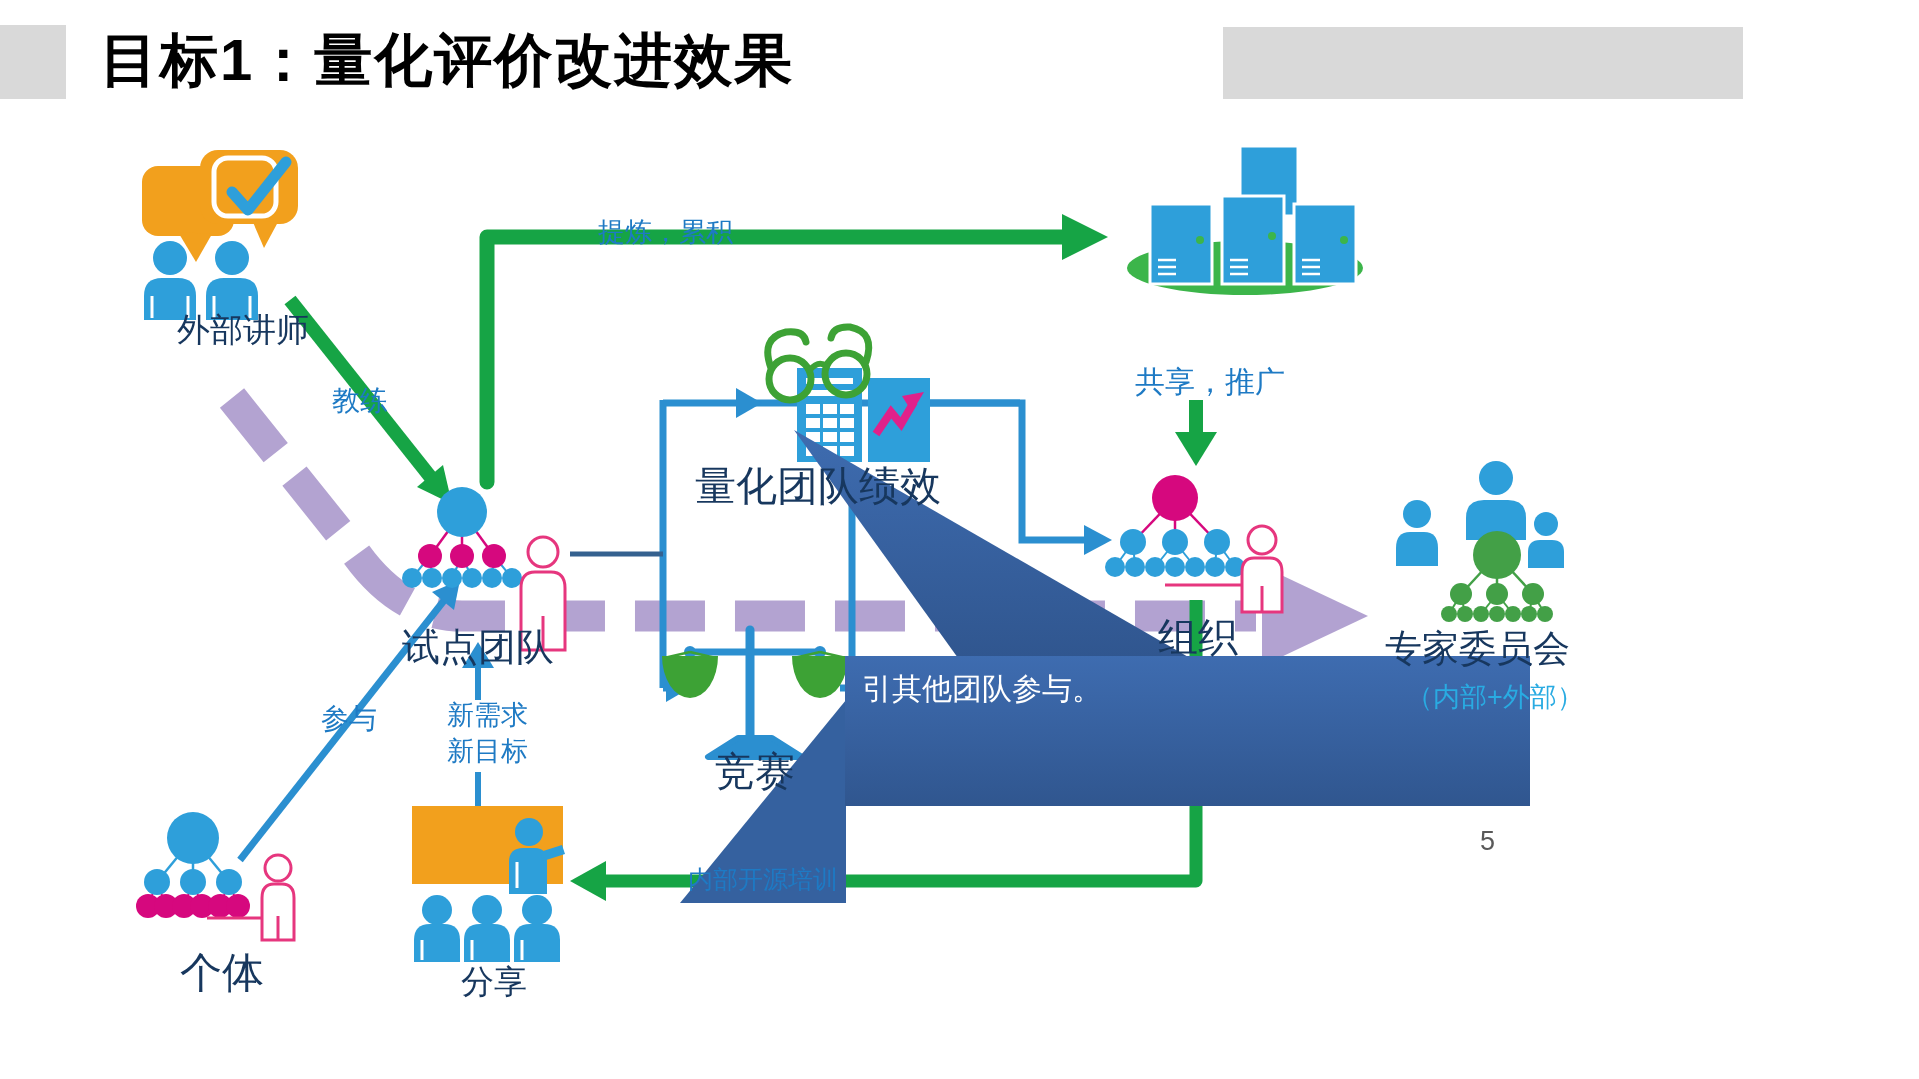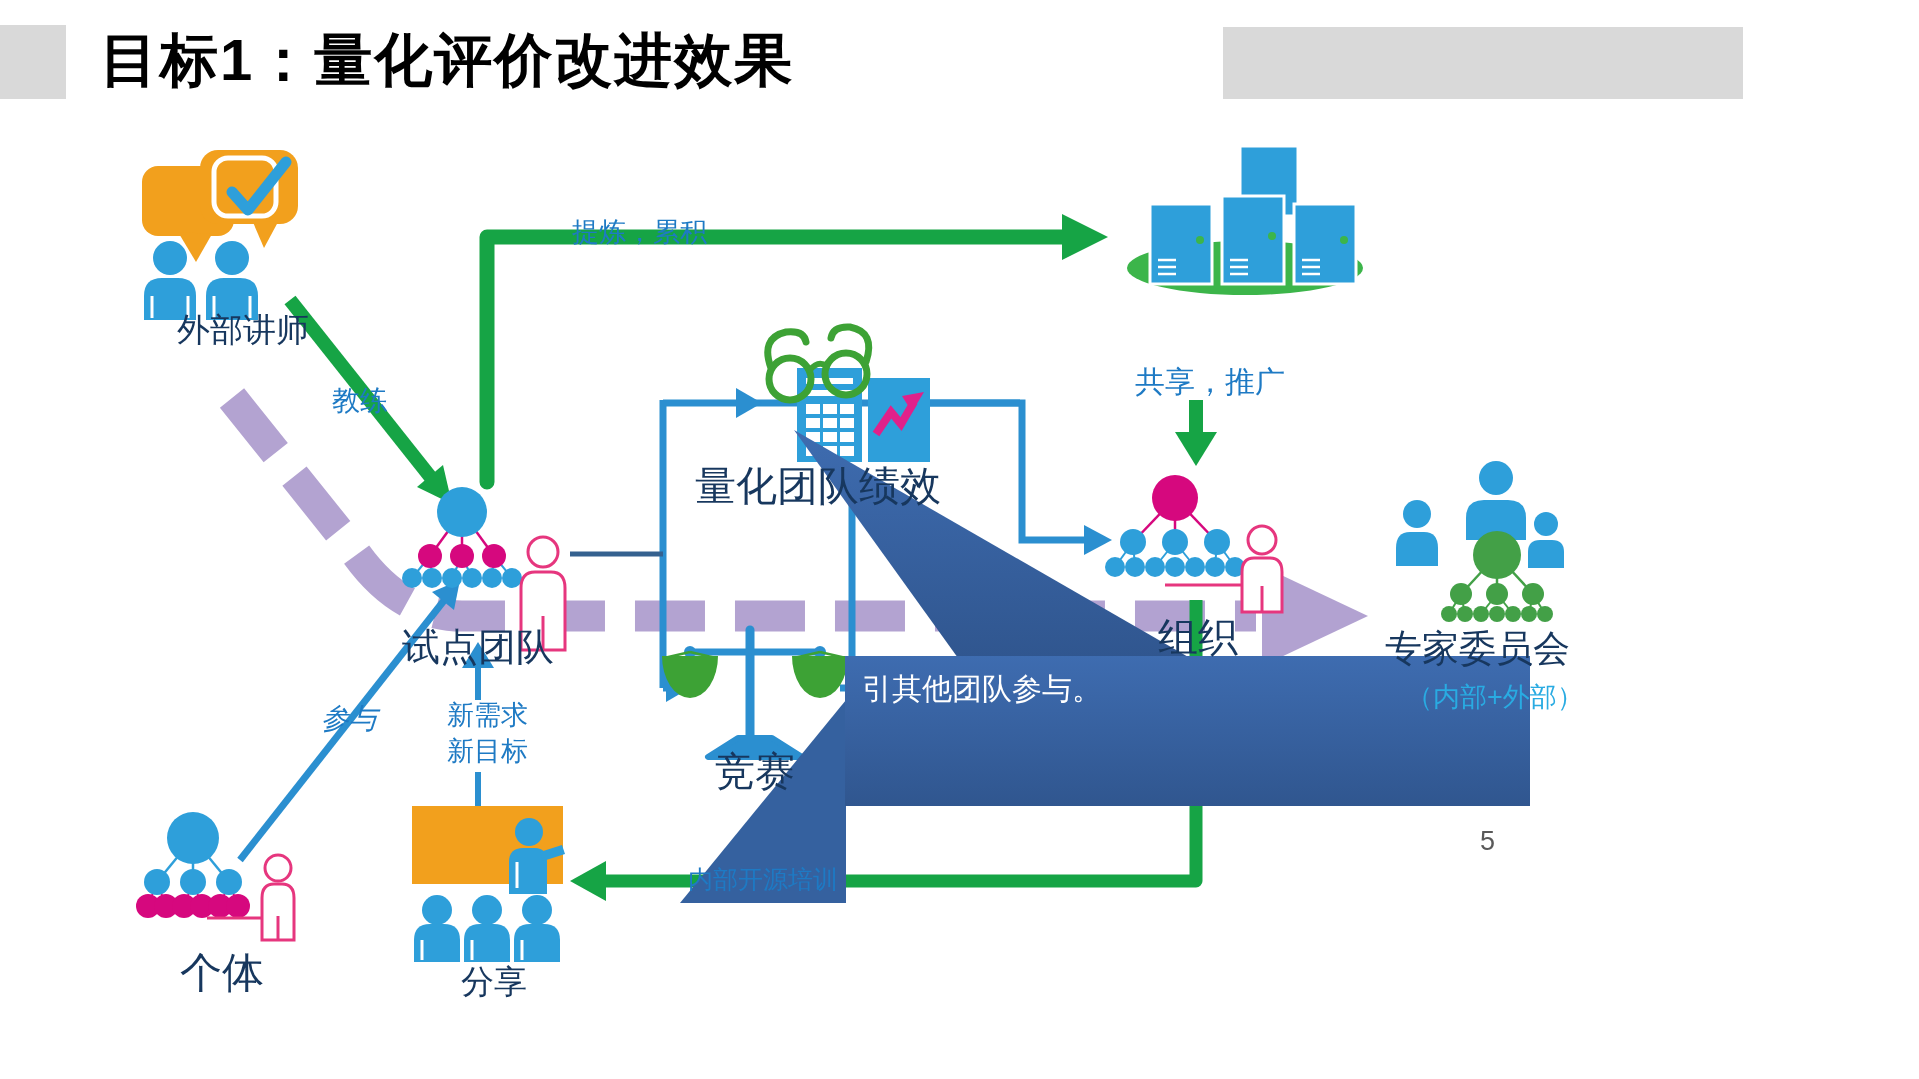--- a/index.html
+++ b/index.html
@@ -326,29 +326,29 @@
     <polygon points="846,700 846,903 680,903" fill="#35619F"></polygon>
   </svg>
 
   <div id="callout-box"></div>
   <div id="callout-text">
     <div>引其他团队参与。</div>
   </div>
 
   <div class="lbl" style="left:141px;top:312px;font-size:33px;margin-left:36px;">外部讲师</div>
   <div class="lbl blue" style="left:332px;top:386px;font-size:28px;">教练</div>
-  <div class="lbl blue" style="left:572px;top:218px;font-size:27px;">提炼，累积</div>
+  <div class="lbl blue" style="left:598px;top:218px;font-size:27px;">提炼，累积</div>
   <div class="lbl blue" style="left:1135px;top:366px;font-size:30px;">共享，推广</div>
   <div class="lbl" style="left:695px;top:464px;font-size:41px;">量化团队绩效</div>
   <div class="lbl" style="left:715px;top:750px;font-size:40px;">竞赛</div>
   <div class="lbl" style="left:1158px;top:616px;font-size:40px;">组织</div>
   <div class="lbl" style="left:1385px;top:629px;font-size:37px;text-align:right;">专家委员会</div>
   <div class="lbl cyan" style="left:1406px;top:683px;font-size:27px;">（内部+外部）</div>
   <div class="lbl" style="left:402px;top:627px;font-size:38px;">试点团队</div>
-  <div class="lbl blue" style="left:321px;top:704px;font-size:28px;font-style:italic;">参与</div>
+  <div class="lbl blue" style="left:321px;top:704px;font-size:28px;">参与</div>
   <div class="lbl blue" style="left:447px;top:701px;font-size:27px;">新需求</div>
   <div class="lbl blue" style="left:447px;top:737px;font-size:27px;">新目标</div>
   <div class="lbl" style="left:180px;top:950px;font-size:42px;">个体</div>
   <div class="lbl" style="left:461px;top:964px;font-size:33px;">分享</div>
   <div class="lbl blue" style="left:688px;top:866px;font-size:25px;">内部开源培训</div>
 
   <div id="page-number">5</div>
 </div>
 
 </body></html>

